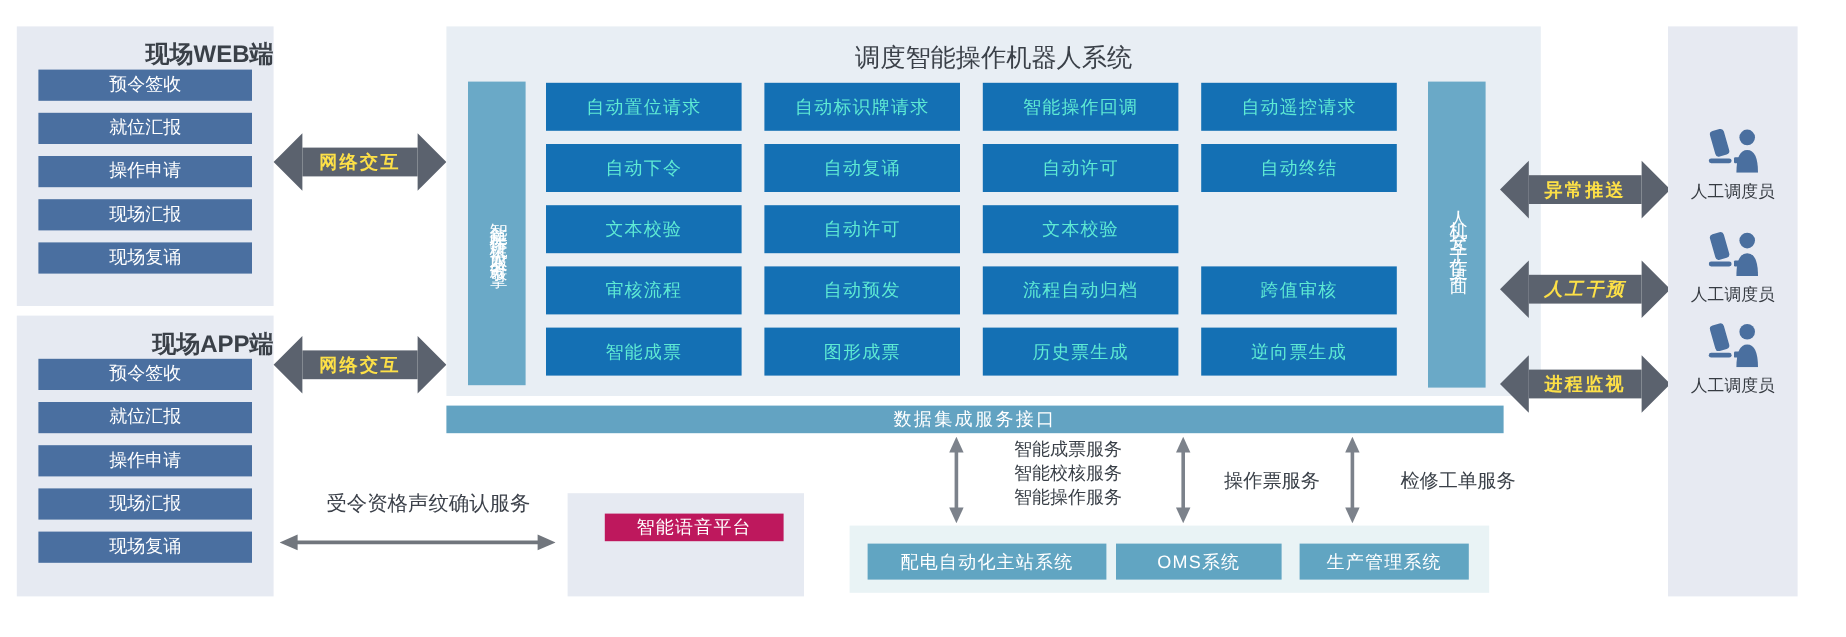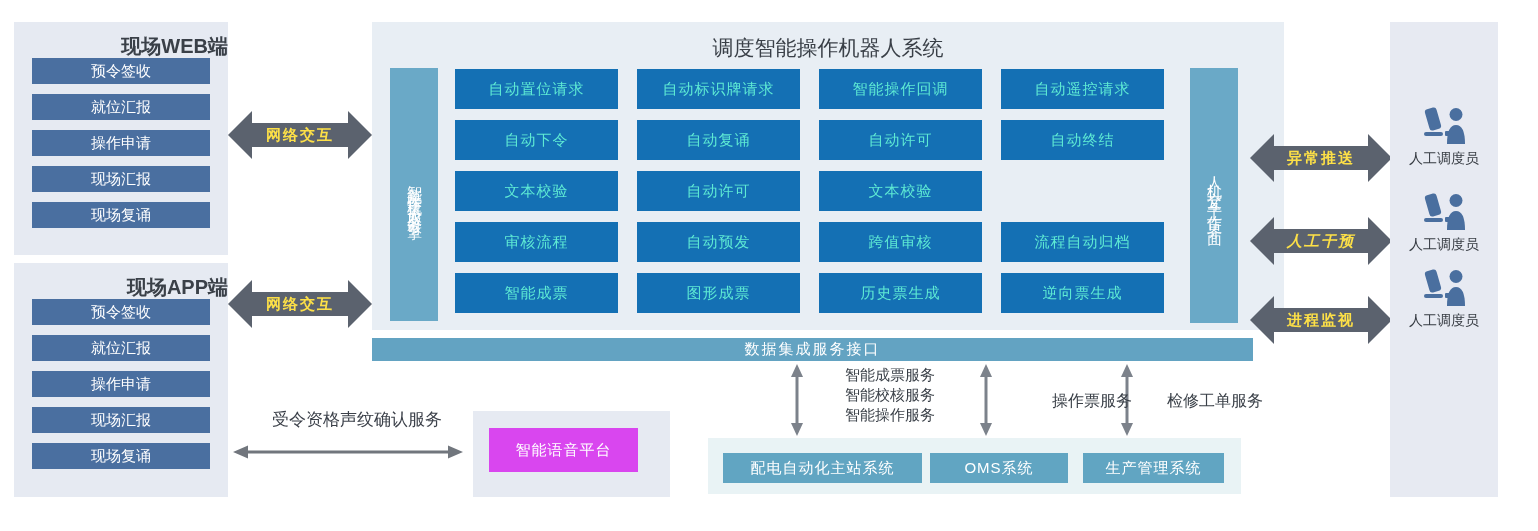--- a/index.html
+++ b/index.html
@@ -44,36 +44,36 @@
             font-size:15px;display:flex;align-items:center;justify-content:center;letter-spacing:2px;}
   
   #right-panel{position:absolute;left:1390px;top:22px;width:108px;height:475px;background:#e7eaf2;}
   .dispatcher{position:absolute;left:0;width:108px;text-align:center;}
   .dispatcher .dlabel{font-size:14px;color:#363b42;margin-top:2px;}
   #dispatcher-0{top:84px;}#dispatcher-1{top:170px;}#dispatcher-2{top:246px;}
   
   #voice-service-label{position:absolute;left:242px;top:408px;width:230px;text-align:center;font-size:17px;color:#3c414a;}
   #voice-arrow{position:absolute;left:233px;top:444px;}
   #voice-panel{position:absolute;left:473px;top:411px;width:197px;height:86px;background:#e6eaf2;}
-  #voice-btn{position:absolute;left:16px;top:17px;width:149px;height:44px;background:#d946ef;color:#fff;
+  #voice-btn{position:absolute;left:31px;top:17px;width:149px;height:23px;background:#be185d;color:#fff;
              font-size:15px;display:flex;align-items:center;justify-content:center;letter-spacing:1px;}
   
   #bottom-panel{position:absolute;left:708px;top:438px;width:533px;height:56px;background:#e9f3f5;}
   .sysbtn{position:absolute;top:15px;height:30px;background:#61a5c2;color:#fff;font-size:15px;
           display:flex;align-items:center;justify-content:center;letter-spacing:1px;}
   #sys-0{left:15px;width:199px;}
   #sys-1{left:222px;width:138px;}
   #sys-2{left:375px;width:141px;}
   
   .varrow{position:absolute;}
   #service-arrow-0{left:789px;top:364px;}
   #service-arrow-1{left:978px;top:364px;}
   #service-arrow-2{left:1119px;top:364px;}
   #service-lines{position:absolute;left:845px;top:365px;font-size:15px;line-height:20px;color:#3a4048;}
-  #service-mid{position:absolute;left:1052px;top:391px;font-size:16px;color:#3a4048;}
+  #service-mid{position:absolute;left:1020px;top:391px;font-size:16px;color:#3a4048;}
   #service-right{position:absolute;left:1137px;top:391px;font-size:16px;color:#3a4048;margin-left:30px;}
 </style>
 </head>
 <body>
 
 <div class="side-panel" id="web-panel">
   <div class="panel-title">现场WEB端</div>
   <div class="pitem">预令签收</div>
   <div class="pitem">就位汇报</div>
   <div class="pitem">操作申请</div>
@@ -116,22 +116,22 @@
     <div class="gbtn">自动下令</div>
     <div class="gbtn">自动复诵</div>
     <div class="gbtn">自动许可</div>
     <div class="gbtn">自动终结</div>
     <div class="gbtn">文本校验</div>
     <div class="gbtn">自动许可</div>
     <div class="gbtn">文本校验</div>
     <div class="gbtn-spacer"></div>
     <div class="gbtn">审核流程</div>
     <div class="gbtn">自动预发</div>
+    <div class="gbtn">流程自动归档</div>
     <div class="gbtn">跨值审核</div>
-    <div class="gbtn">流程自动归档</div>
     <div class="gbtn">智能成票</div>
     <div class="gbtn">图形成票</div>
     <div class="gbtn">历史票生成</div>
     <div class="gbtn">逆向票生成</div>
   </div>
   <div class="vbar" id="hmi-bar">人机交互工作界面</div>
 </div>
 
 <div id="data-bar">数据集成服务接口</div>
 

